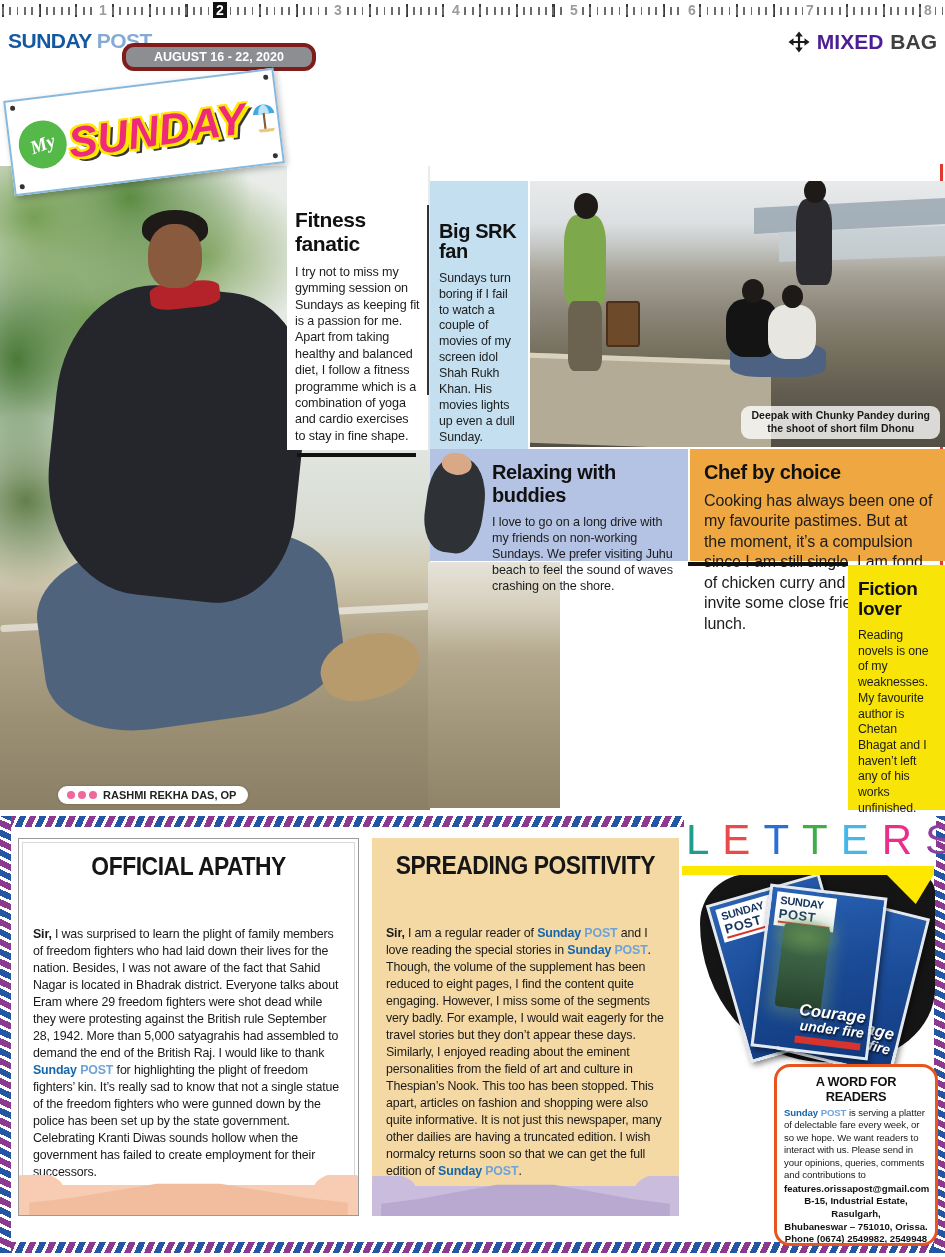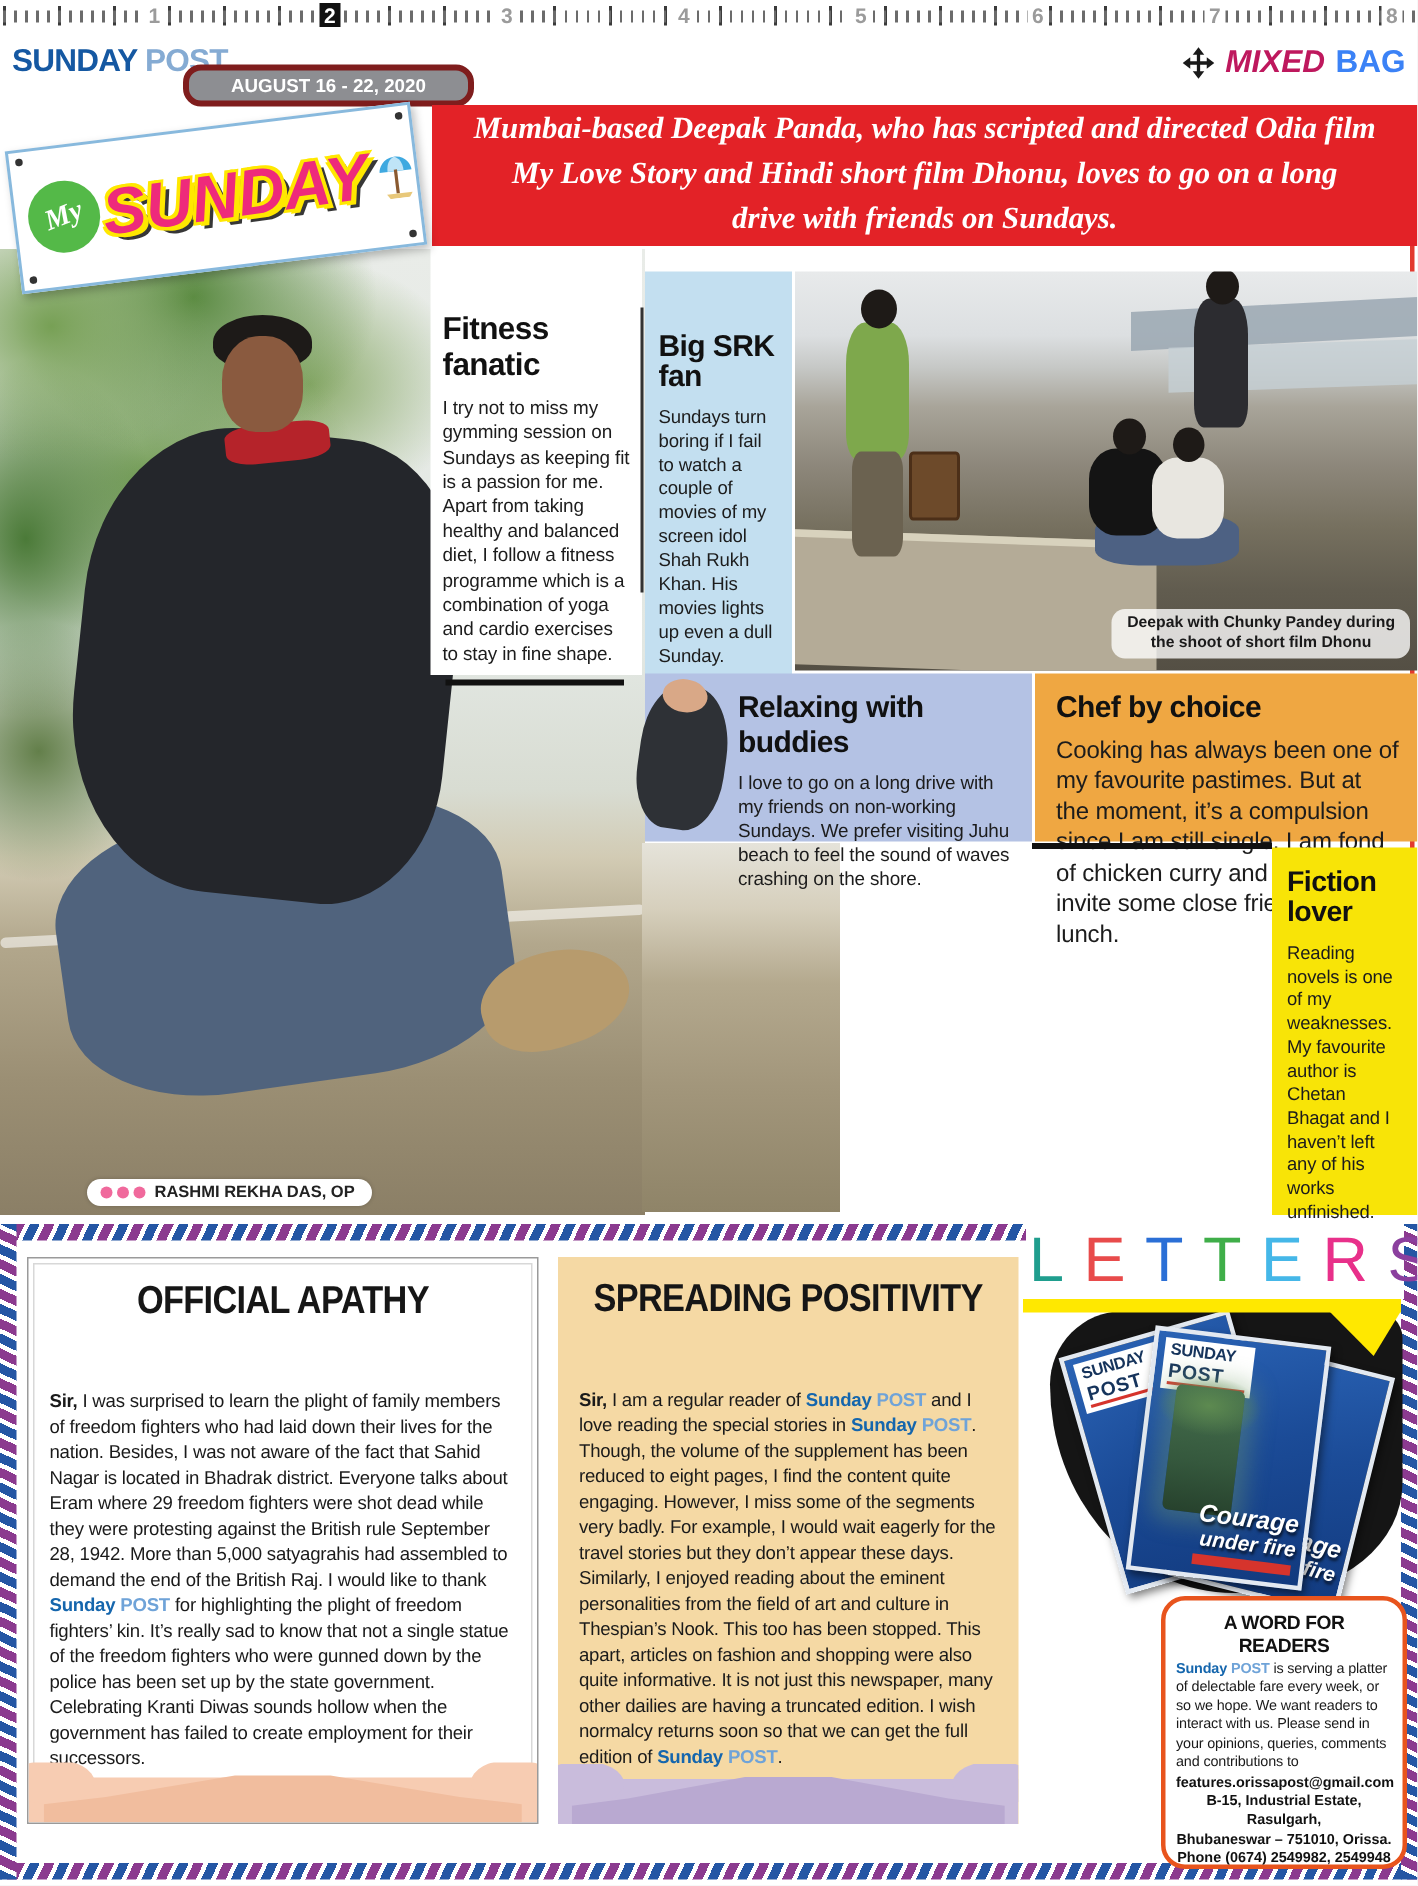--- a/index.html
+++ b/index.html
@@ -14,21 +14,21 @@
     background:repeating-linear-gradient(90deg,#6b6b6b 0 1.8px,transparent 1.8px 7.34px); }
   .rnum { position:absolute; top:2px; font-size:14px; font-weight:700; color:#9b9b9b; background:#fff; padding:0 3px; z-index:2; }
   .rnum.hl { background:#111; color:#fff; }
 
   
   .masthead { position:absolute; left:8px; top:29px; font-size:21px; font-weight:800; letter-spacing:-0.5px; }
   .masthead .m1 { color:#1558a2; } .masthead .m2 { color:#85abd3; }
   .date-badge { position:absolute; left:122px; top:43px; background:#8d8e92; color:#fff; font-size:12.5px; font-weight:700;
     padding:3px 28px; border-radius:12px; border:4px solid #7f1d1d; }
   .section-tag { position:absolute; right:8px; top:30px; display:flex; align-items:center; gap:7px; font-size:21px; font-weight:800; }
-  .section-tag .s1 { color:#be185d;font-style:italic; } .section-tag .s2 { color:#3b82f6;text-align:center; }
+  .section-tag .s1 { color:#4c1d95; } .section-tag .s2 { color:#404040;text-align:center; }
   .move-icon { width:22px; height:22px; }
 
   
   .logo-card { position:absolute; left:8px; top:84px; width:272px; height:96px; background:#fff;
     border:2px solid #88b9dd; box-shadow:2px 3px 6px rgba(0,0,0,.25); transform:rotate(-7deg); z-index:5;
     display:flex; align-items:center; padding:0 8px; }
   .logo-card .screw { position:absolute; width:5px; height:5px; border-radius:50%; background:#333; }
   .logo-my { width:48px; height:48px; border-radius:50%; background:#54b948; color:#fff; display:flex; align-items:center;
     justify-content:center; font-family:"Liberation Serif", serif; font-style:italic; font-weight:700; font-size:19px;
     transform:rotate(-14deg); flex:0 0 auto; }
@@ -222,25 +222,20 @@
     <div class="logo-my">My</div>
     <div class="logo-sunday">SUNDAY</div>
     <svg class="umbrella" width="26" height="30" viewBox="0 0 24 28">
       <path d="M12 2 C5 2 2 8 2 11 L22 11 C22 8 19 2 12 2 Z" fill="#3fa9e0"></path>
       <path d="M7 11 C7 6 9 3 12 2 C15 3 17 6 17 11 Z" fill="#bfe4f7"></path>
       <rect x="11" y="10" width="2" height="15" fill="#8a5a30"></rect>
       <path d="M5 25 L21 25 L19 28 L7 28 Z" fill="#e8c87a"></path>
     </svg>
   </div>
 
-  <div class="banner">
-    <div>Mumbai-based Deepak Panda, who has scripted and directed Odia film</div>
-    <div><span>My Love Story</span><span> and Hindi short film </span><span>Dhonu,</span><span> loves to go on a long</span></div>
-    <div>drive with friends on Sundays.</div>
-  </div>
 
   <div class="photo-main">
     <div class="p-shape p-ledge-line"></div>
     <div class="p-shape p-jeans"></div>
     <div class="p-shape p-shoe"></div>
     <div class="p-shape p-torso"></div>
     <div class="p-shape p-collar"></div>
     <div class="p-shape p-hair"></div>
     <div class="p-shape p-head"></div>
   </div>

